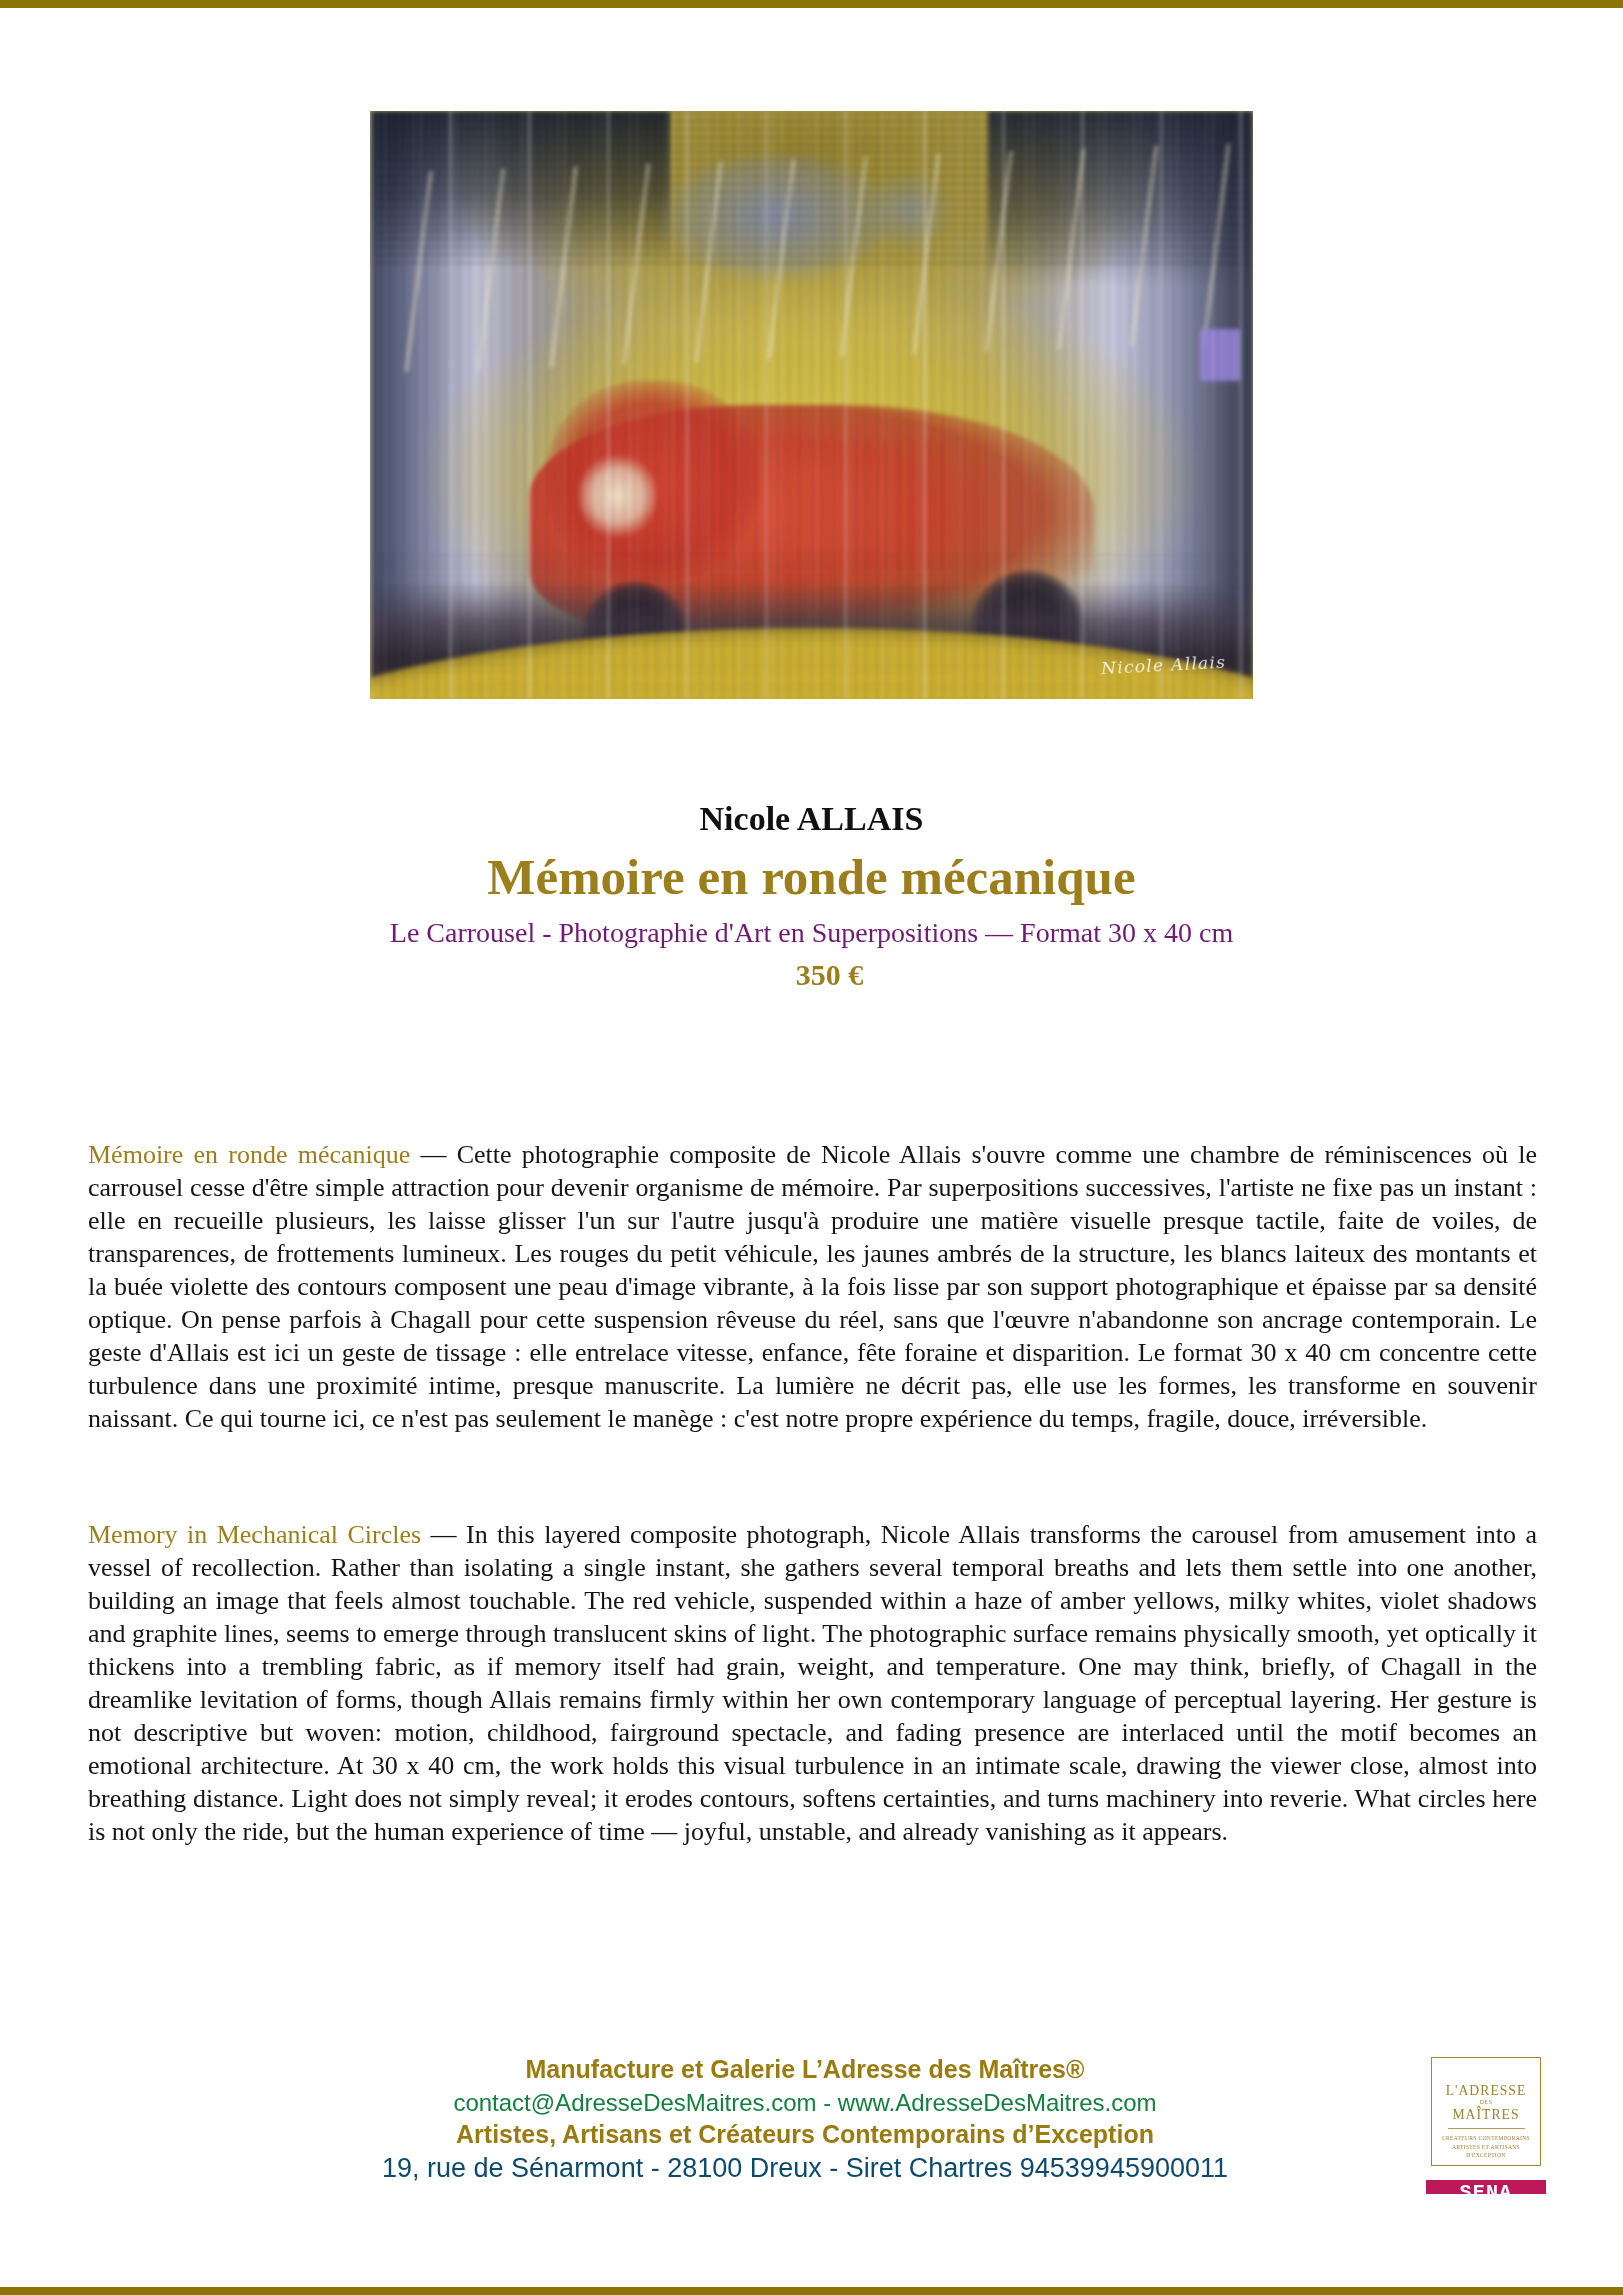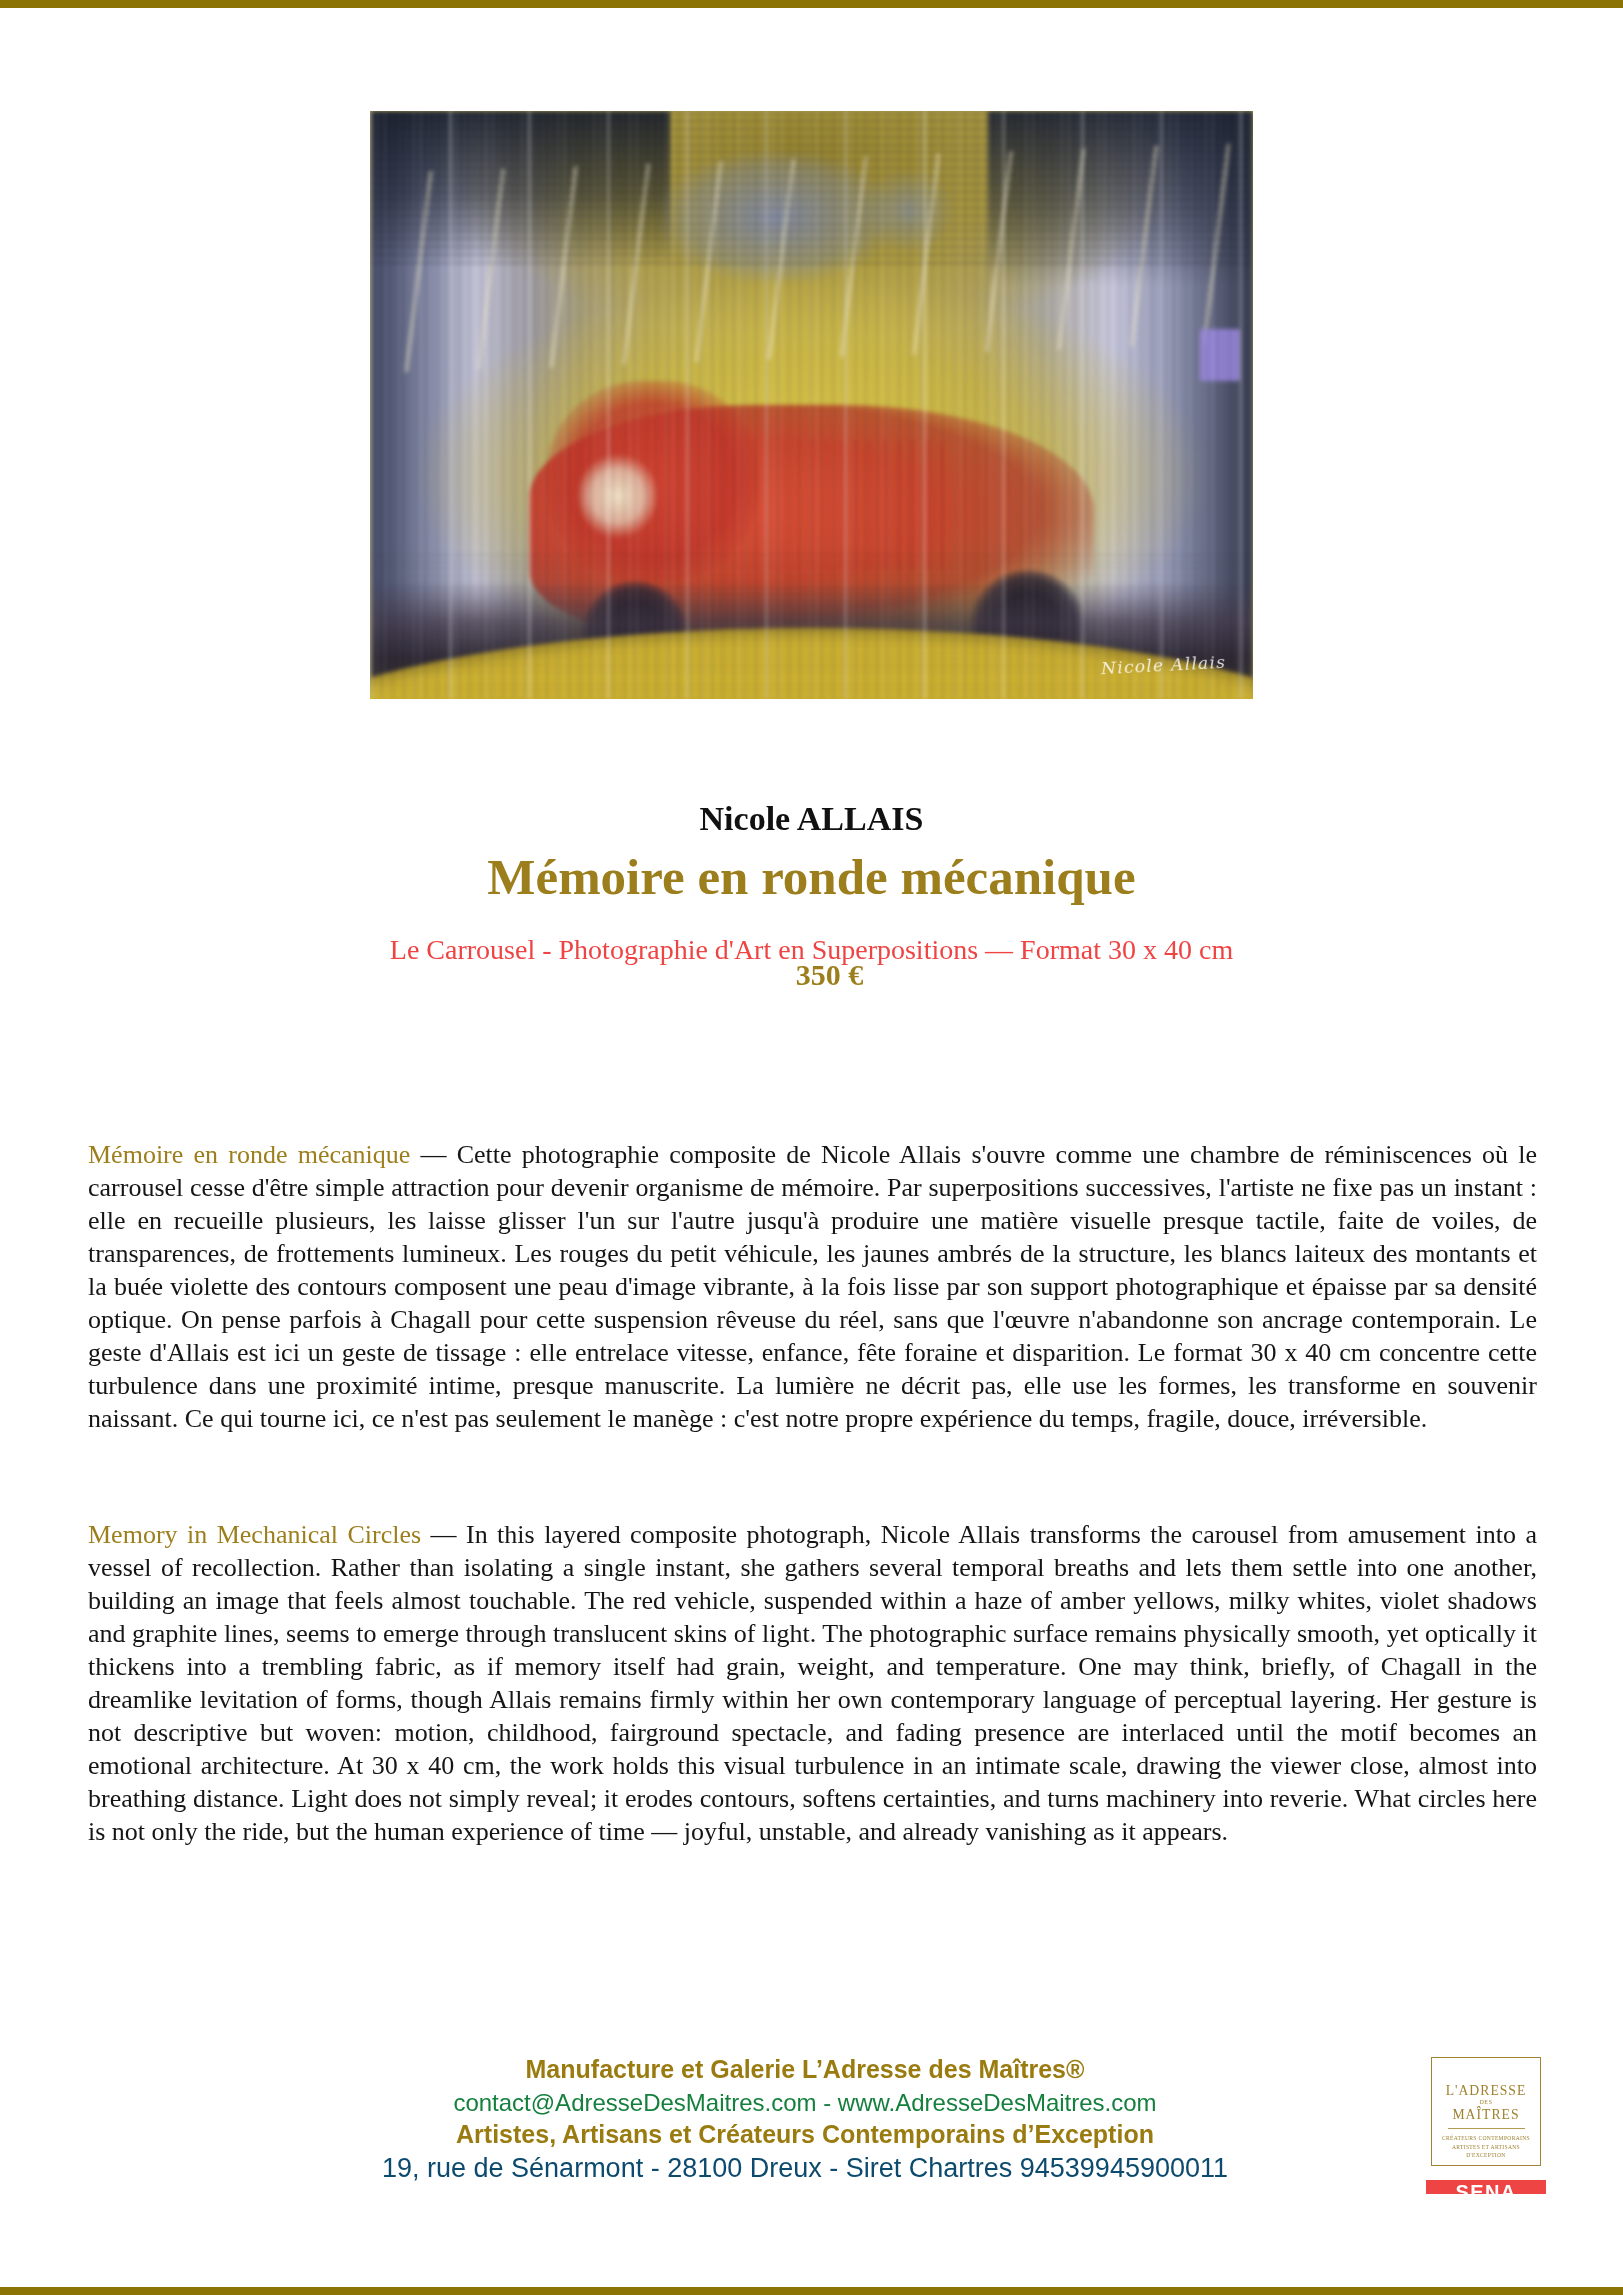--- a/index.html
+++ b/index.html
@@ -50,21 +50,21 @@
   .ph-streaks1{inset:0;opacity:.5;background:repeating-linear-gradient(90deg, rgba(255,255,255,0.30) 0 1.3px, rgba(255,255,255,0) 1.3px 7.2px);}
   .ph-streaks2{inset:0;opacity:.6;background:repeating-linear-gradient(90deg, rgba(30,34,60,0.25) 0 2px, rgba(30,34,60,0) 2px 11px);}
   .ph-poles{inset:0;opacity:.5;background:repeating-linear-gradient(90deg, rgba(250,250,255,0.55) 0 2.6px, rgba(250,250,255,0) 2.6px 79px);}
   .signature{position:absolute;right:3%;bottom:4%;font-family:"DejaVu Serif",serif;font-style:italic;
     font-size:17px;color:rgba(255,255,255,0.82);transform:rotate(-3deg);letter-spacing:1.3px;}
 
   
   .center-line{position:absolute;left:0;width:1623px;text-align:center;}
   .artist-name{top:800px;font-size:34px;font-weight:bold;color:#111111;}
   .artwork-title{top:848px;font-size:51px;font-weight:bold;color:#9c7e1c;}
-  .artwork-subtitle{top:917px;font-size:28px;color:#ef4444;margin-top:17px;}
+  .artwork-subtitle{top:917px;font-size:28px;color:#701a75;}
   .artwork-price{top:958px;font-size:30px;font-weight:bold;color:#9c7e1c;margin-left:18px;}
 
   
   .para{position:absolute;left:87px;width:1449px;font-size:26px;line-height:33px;
     color:#151515;text-align:justify;text-justify:inter-word;margin:1px;}
   .para-fr{top:1137px;}
   .para-en{top:1517px;}
   .para .lead{color:#9c7e1c;}
 
   
@@ -76,22 +76,22 @@
 
   
   .logo-box{position:absolute;left:1431px;top:2057px;width:110px;height:109px;border:1.3px solid #a08433;
     box-sizing:border-box;display:flex;flex-direction:column;align-items:center;justify-content:center;
     color:#9f8230;font-family:"Liberation Serif",serif;text-align:center;background:#ffffff;}
   .logo-l1{font-size:13.7px;letter-spacing:1px;line-height:15.7px;margin-top:20px;}
   .logo-l2{font-size:5.9px;letter-spacing:0.7px;line-height:7.9px;}
   .logo-l3{font-size:13.7px;letter-spacing:1px;line-height:15.7px;}
   .logo-rule{width:77px;border-top:0.7px solid #b39a55;margin:5.9px 0 5.2px 0;}
   .logo-s{font-size:5.6px;letter-spacing:0.3px;line-height:8.5px;}
-  .sena-badge{position:absolute;left:1426px;top:2180px;width:120px;height:14px;background:#ef4444;
-    color:#ffffff;font-family:Liberation Sans, sans-serif;font-weight:bold;font-size:20px;
+  .sena-badge{position:absolute;left:1426px;top:2180px;width:120px;height:14px;background:#be185d;
+    color:#ffffff;font-family:Liberation Mono, monospace;font-weight:bold;font-size:20px;
     letter-spacing:1.3px;text-align:center;line-height:25.5px;}
 </style>
 </head>
 <body>
 
 <div class="bar top"></div>
 
 <div class="photo">
   <div class="photo-blur">
     <div class="ph-base"></div>

